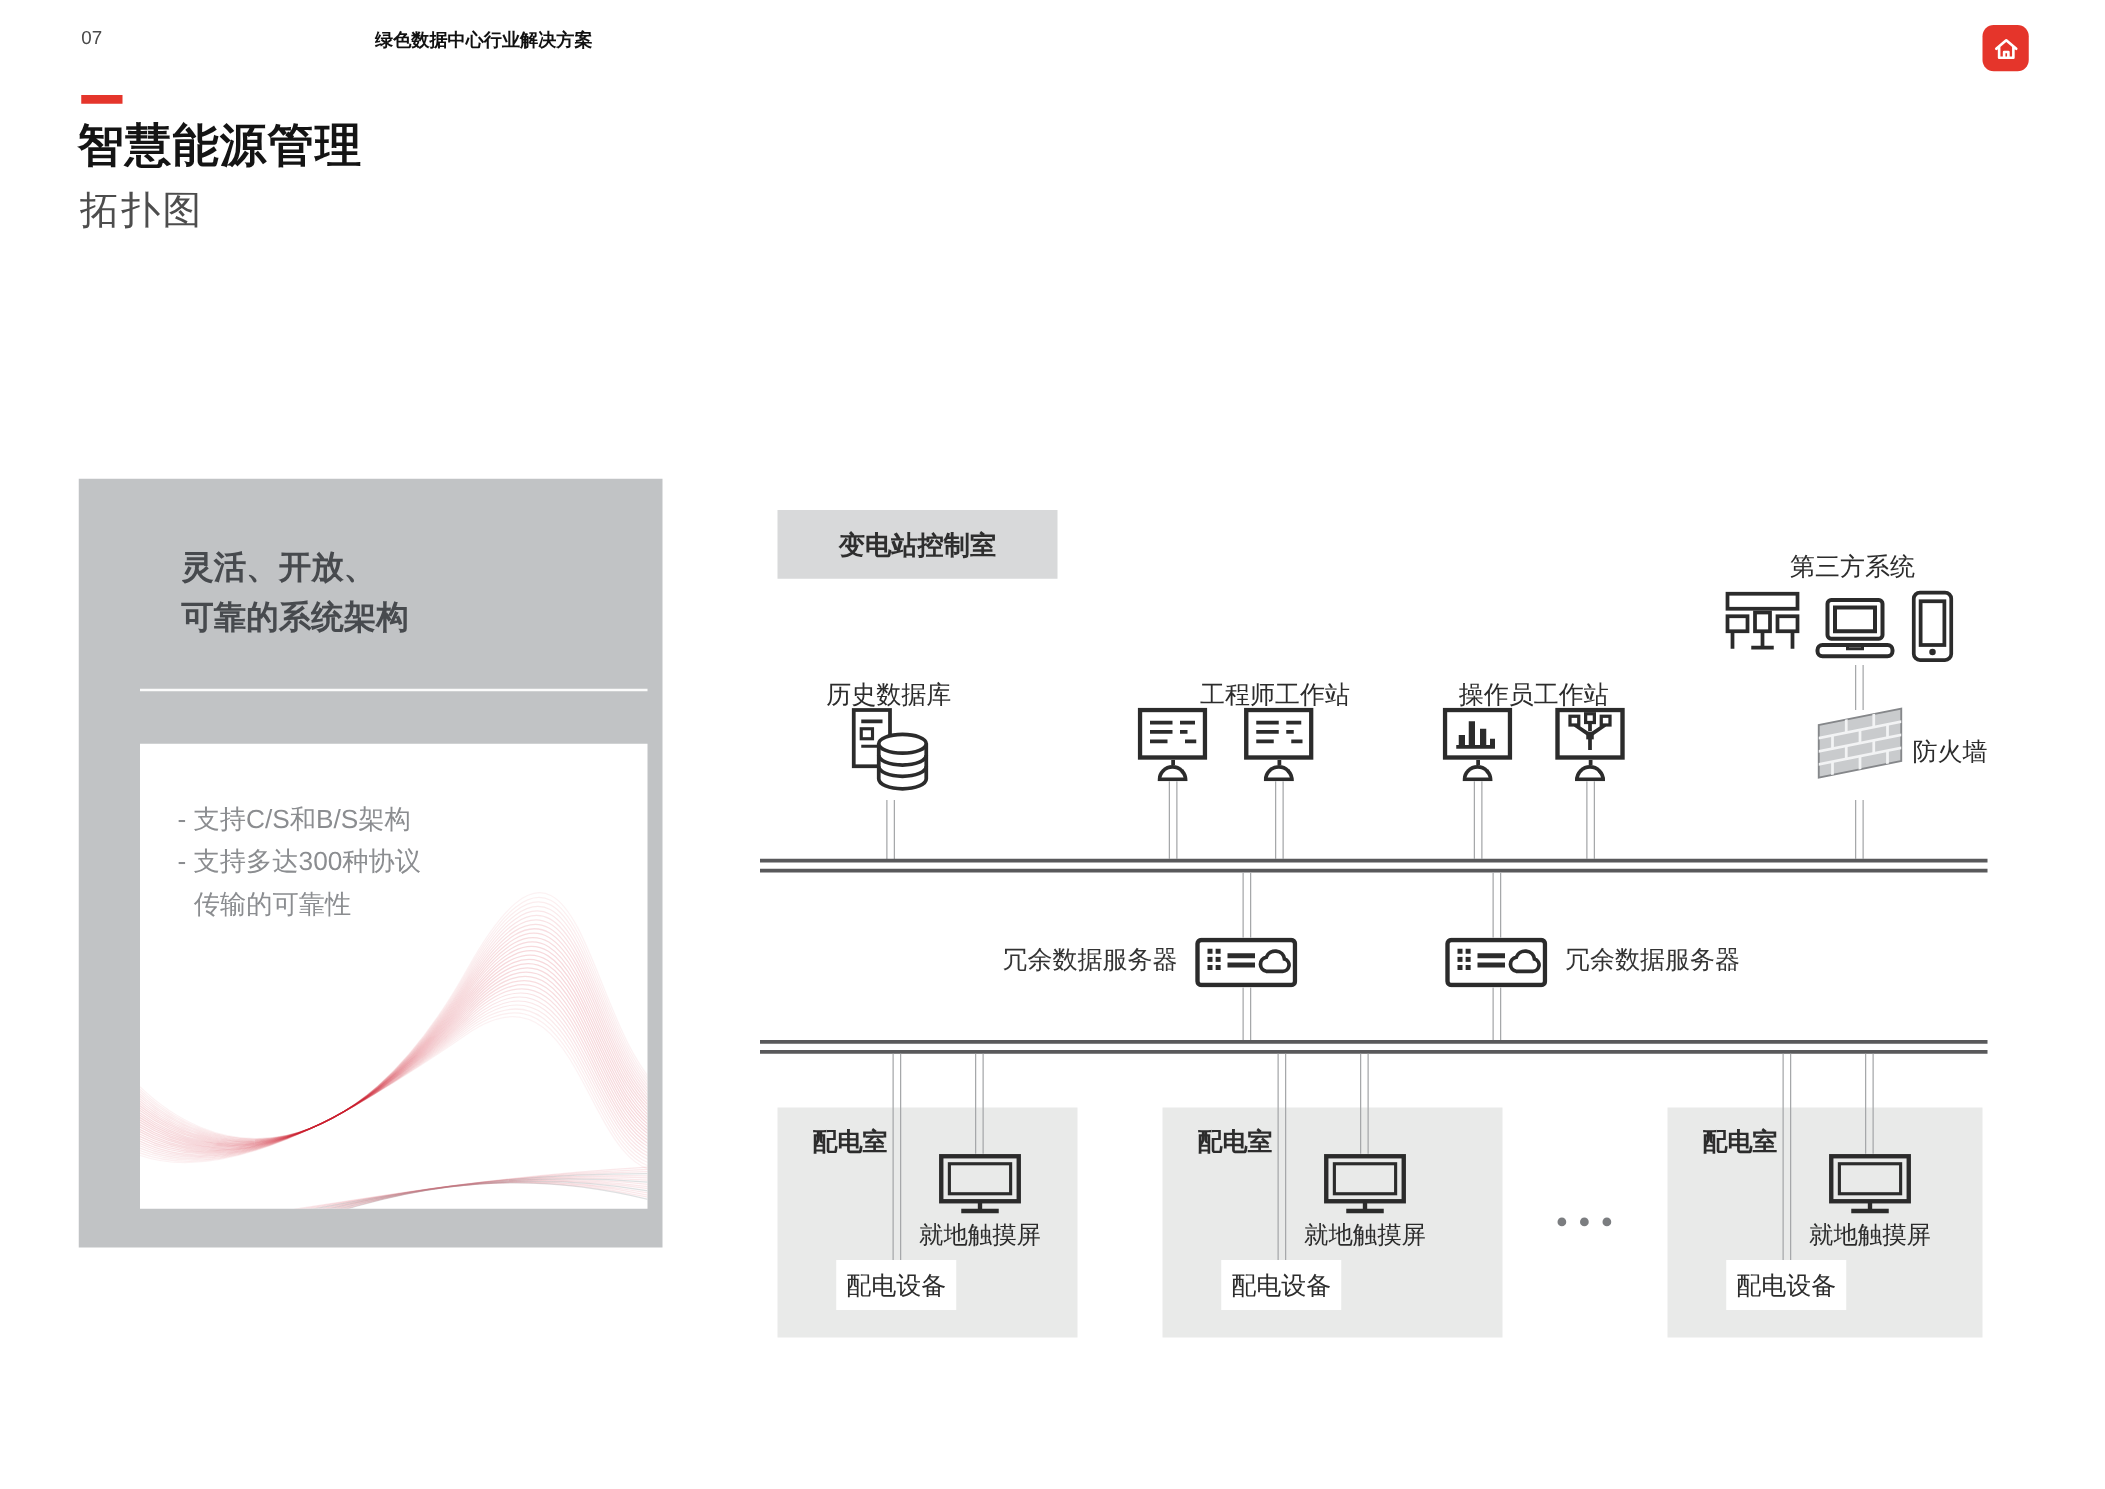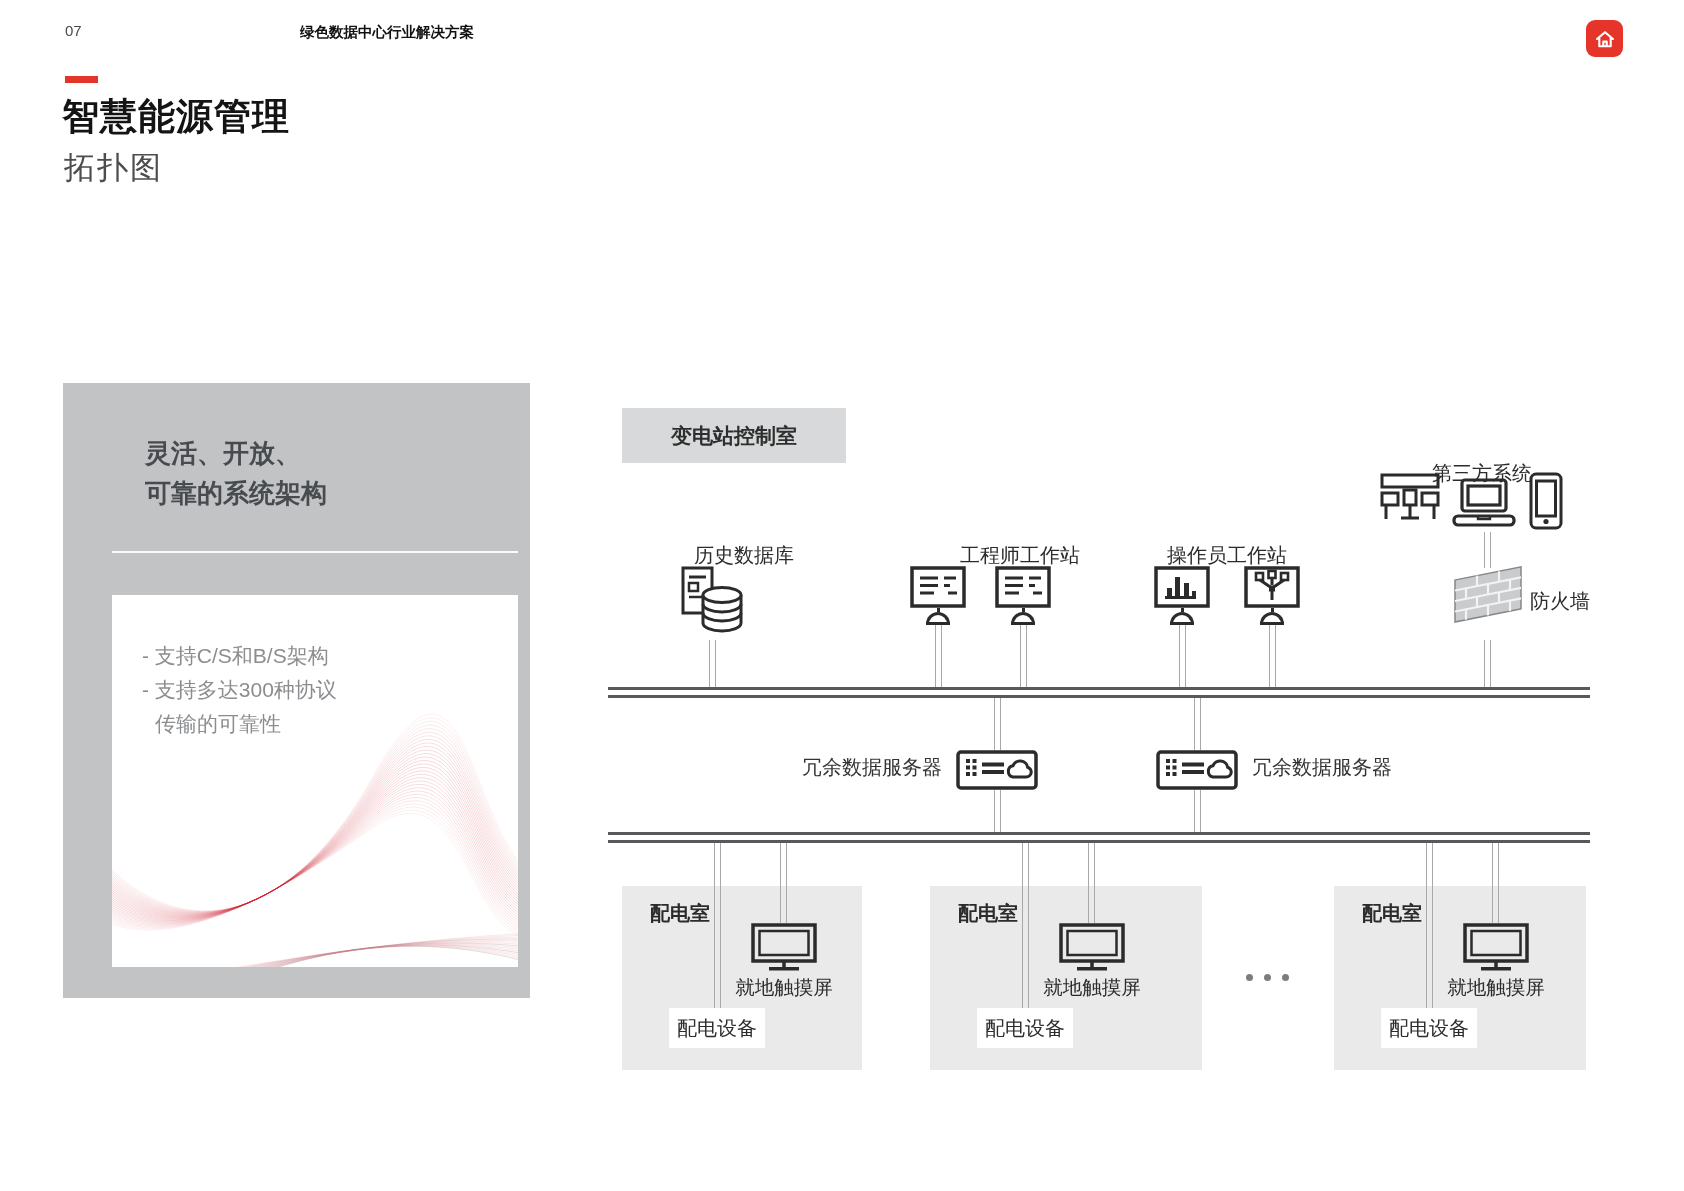--- a/index.html
+++ b/index.html
@@ -148,21 +148,21 @@
           <path d="M -12 277.46666666666664 C 90 276.93333333333334, 200 235.2, 420 228" fill="none" stroke="#CF1F2F" stroke-opacity="0.1" stroke-width="1"></path>
           <path d="M -12 276 C 90 274, 200 238, 420 226" fill="none" stroke="#CF1F2F" stroke-opacity="0.1" stroke-width="1"></path>
         </svg>
     </div>
   </div>
 
   <div class="ctrl-room">
     <span>变电站控制室</span>
   </div>
 
-  <div class="diagram-label" style="left:1482px;top:460px;">第三方系统</div>
+  <div class="diagram-label" style="left:1482px;top:440px;">第三方系统</div>
   <div style="position:absolute;left:1378px;top:472px;">
     <svg width="64" height="58" viewBox="0 0 64 58" fill="none" stroke="currentColor" stroke-width="3">
       <rect x="4" y="3" width="56" height="12"></rect>
       <rect x="4" y="21" width="16" height="12"></rect>
       <rect x="44" y="21" width="16" height="12"></rect>
       <rect x="26" y="18" width="12" height="15"></rect>
       <path d="M32 33 V43 M23 46 H41 M32 43 V46 M8 33 V47 M56 33 V47"></path>
     </svg>
   </div>
   <div style="position:absolute;left:1452px;top:478px;">
@@ -186,21 +186,21 @@
       <g transform="matrix(1,-0.2,0,1,6,18)">
         <rect x="0" y="0" width="66" height="42" fill="#C9CBCD" stroke="#85878A" stroke-width="1.5"></rect>
         <path d="M0 10.5 H66 M0 21 H66 M0 31.5 H66" stroke="#F2F3F4" stroke-width="2.2" fill="none"></path>
         <path d="M22 0 V10.5 M44 0 V10.5 M11 10.5 V21 M33 10.5 V21 M55 10.5 V21 M22 21 V31.5 M44 21 V31.5 M11 31.5 V42 M33 31.5 V42 M55 31.5 V42" stroke="#F2F3F4" stroke-width="2.2" fill="none"></path>
       </g>
     </svg>
   </div>
   <div class="fw-label">防火墙</div>
   <div class="vline" style="left:1483.5px;top:640px;height:47px;"></div>
 
-  <div class="diagram-label" style="left:744px;top:542px;">历史数据库</div>
+  <div class="diagram-label" style="left:711px;top:542px;">历史数据库</div>
   <div class="ws-col" style="left:680px;top:566px;">
     <svg width="64" height="74" viewBox="0 0 64 74" fill="none" stroke="currentColor" stroke-width="3">
       <rect x="3" y="2" width="29" height="45" fill="#fff"></rect>
       <path d="M9 11 H26"></path>
       <rect x="9" y="17" width="9" height="8" stroke-width="2.5"></rect>
       <path d="M9 31 H22" stroke-width="2.5"></path>
       <path d="M23 29 V57 c0 4.5 8.5 8 19 8 s19 -3.5 19 -8 V29" fill="#fff"></path>
       <ellipse cx="42" cy="29" rx="19" ry="7.5" fill="#fff"></ellipse>
       <path d="M23 38 c0 4.5 8.5 8 19 8 s19 -3.5 19 -8 M23 47 c0 4.5 8.5 8 19 8 s19 -3.5 19 -8"></path>
     </svg>

